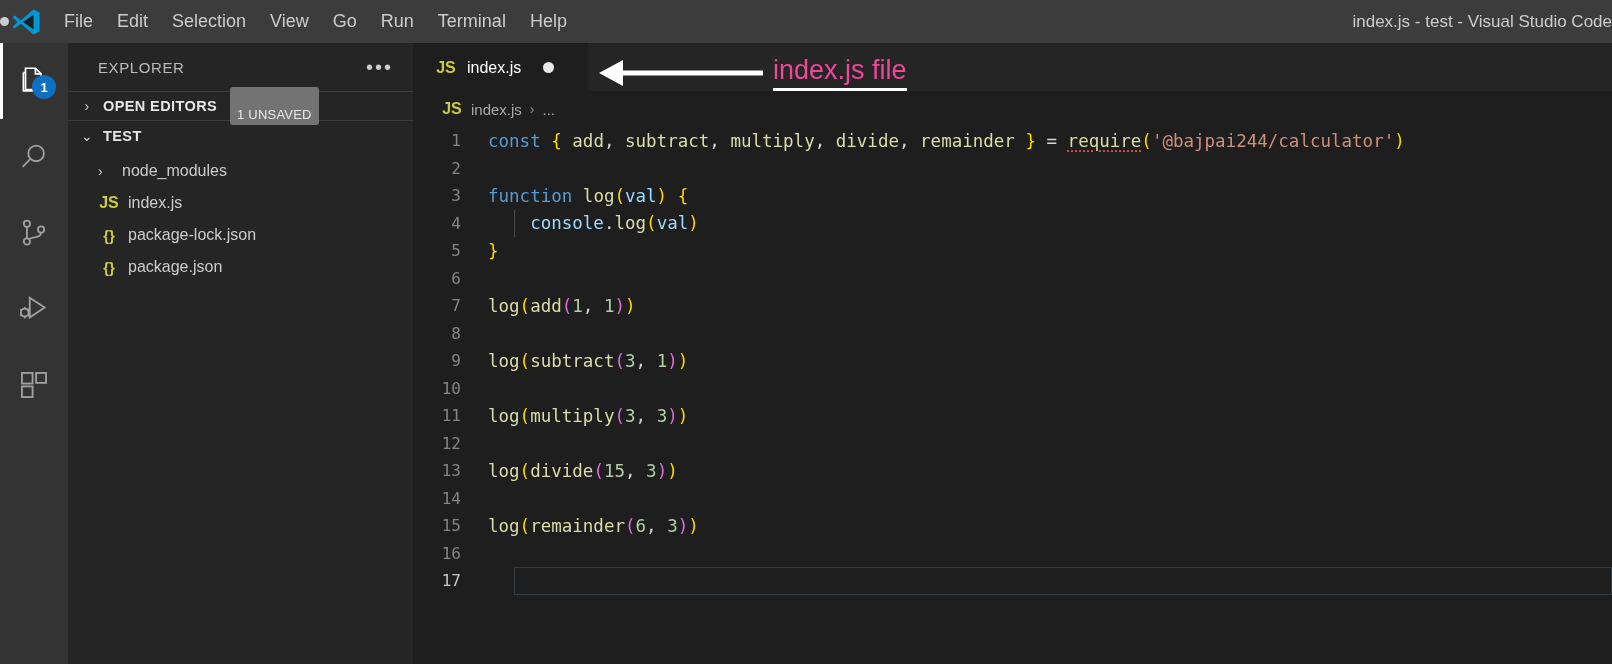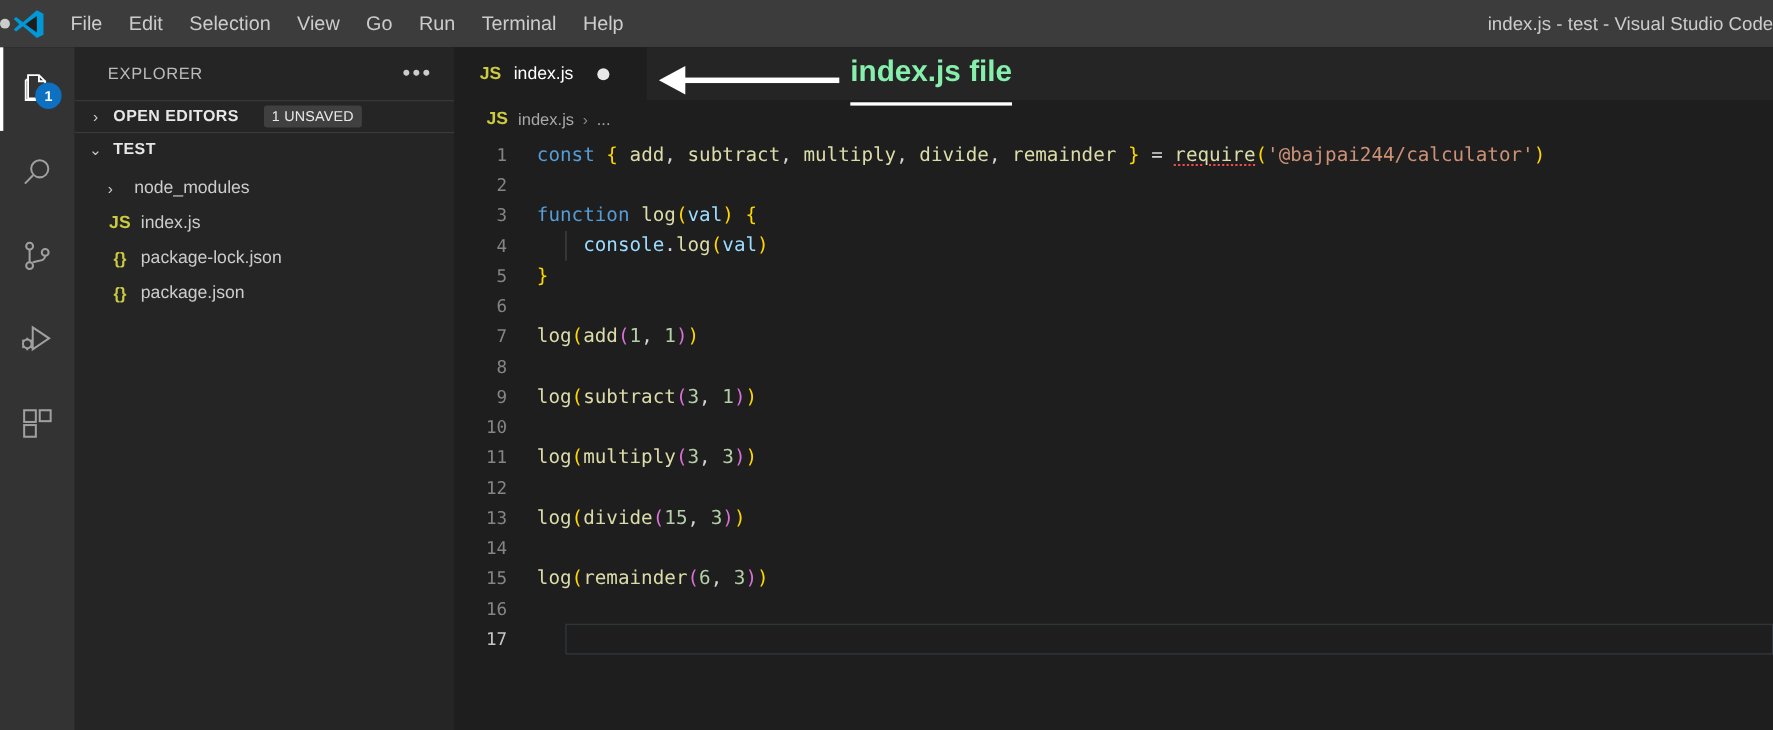--- a/index.html
+++ b/index.html
@@ -68,22 +68,22 @@
   .sb-title { color: #bbbbbb; font-size: 15px; letter-spacing: .6px; }
   .sb-dots { color: #cccccc; font-size: 20px; letter-spacing: 2px; line-height: 10px; cursor: pointer; }
   .sec-head {
     height: 30px; display: flex; align-items: center; gap: 7px; padding-left: 10px;
     color: #e7e7e7; font-size: 14.5px; font-weight: bold; letter-spacing: .4px;
     cursor: pointer;
   }
   .sec-head.bordered { border-top: 1px solid #3b3b3b; border-bottom: 1px solid #3b3b3b; }
   .chev { width: 18px; display: inline-block; text-align: center; color: #cccccc; font-weight: normal; font-size: 14px; }
   .unsaved-badge {
-    background: #404040; color: #e8e8e8; font-size: 13px; font-weight: normal;
-    padding: 2px 7px 3px; border-radius: 3px; margin-left: 16px; letter-spacing: .2px;
+    background: #737373; color: #e8e8e8; font-size: 13px; font-weight: normal;
+    padding: 20px 7px 3px; border-radius: 3px; margin-left: 6px; letter-spacing: .2px;
   }
   .tree { padding-top: 4px; }
   .tree-row {
     height: 32px; display: flex; align-items: center; gap: 8px;
     padding-left: 30px; color: #cccccc; font-size: 16px; cursor: pointer;
   }
   .tree-row .chev2 { width: 16px; color: #cccccc; font-size: 14px; }
   .ficon { width: 22px; text-align: center; font-size: 16px; font-weight: bold; }
   .ficon.js { color: #cbcb41; }
   .ficon.json { color: #cbcb41; font-size: 15px; }
@@ -129,23 +129,23 @@
   .punc { color: #d4d4d4; }
   .brk1 { color: #ffd700; }
   .brk2 { color: #da70d6; }
   .op   { color: #d4d4d4; }
   .err  { text-decoration: underline dotted #f14c4c; text-underline-offset: 4px; }
 
   
   .annot { position: absolute; left: 595px; top: 50px; height: 46px; display: flex; align-items: center; pointer-events: none; }
   .annot svg { display: block; }
   .annot-label {
-    color: #86efac; font-size: 27px; font-weight: bold;
+    color: #ec4899; font-size: 27px; font-weight: normal;
     border-bottom: 3px solid #ffffff; line-height: 1.15; margin-left: 8px;
-    padding-bottom: 12px;
+    padding-bottom: 1px;
   }
 </style>
 </head>
 <body>
 
 <div id="app">
 
   <div class="titlebar">
     <div class="vs-logo">
       <svg width="30" height="30" viewBox="0 0 100 100">

